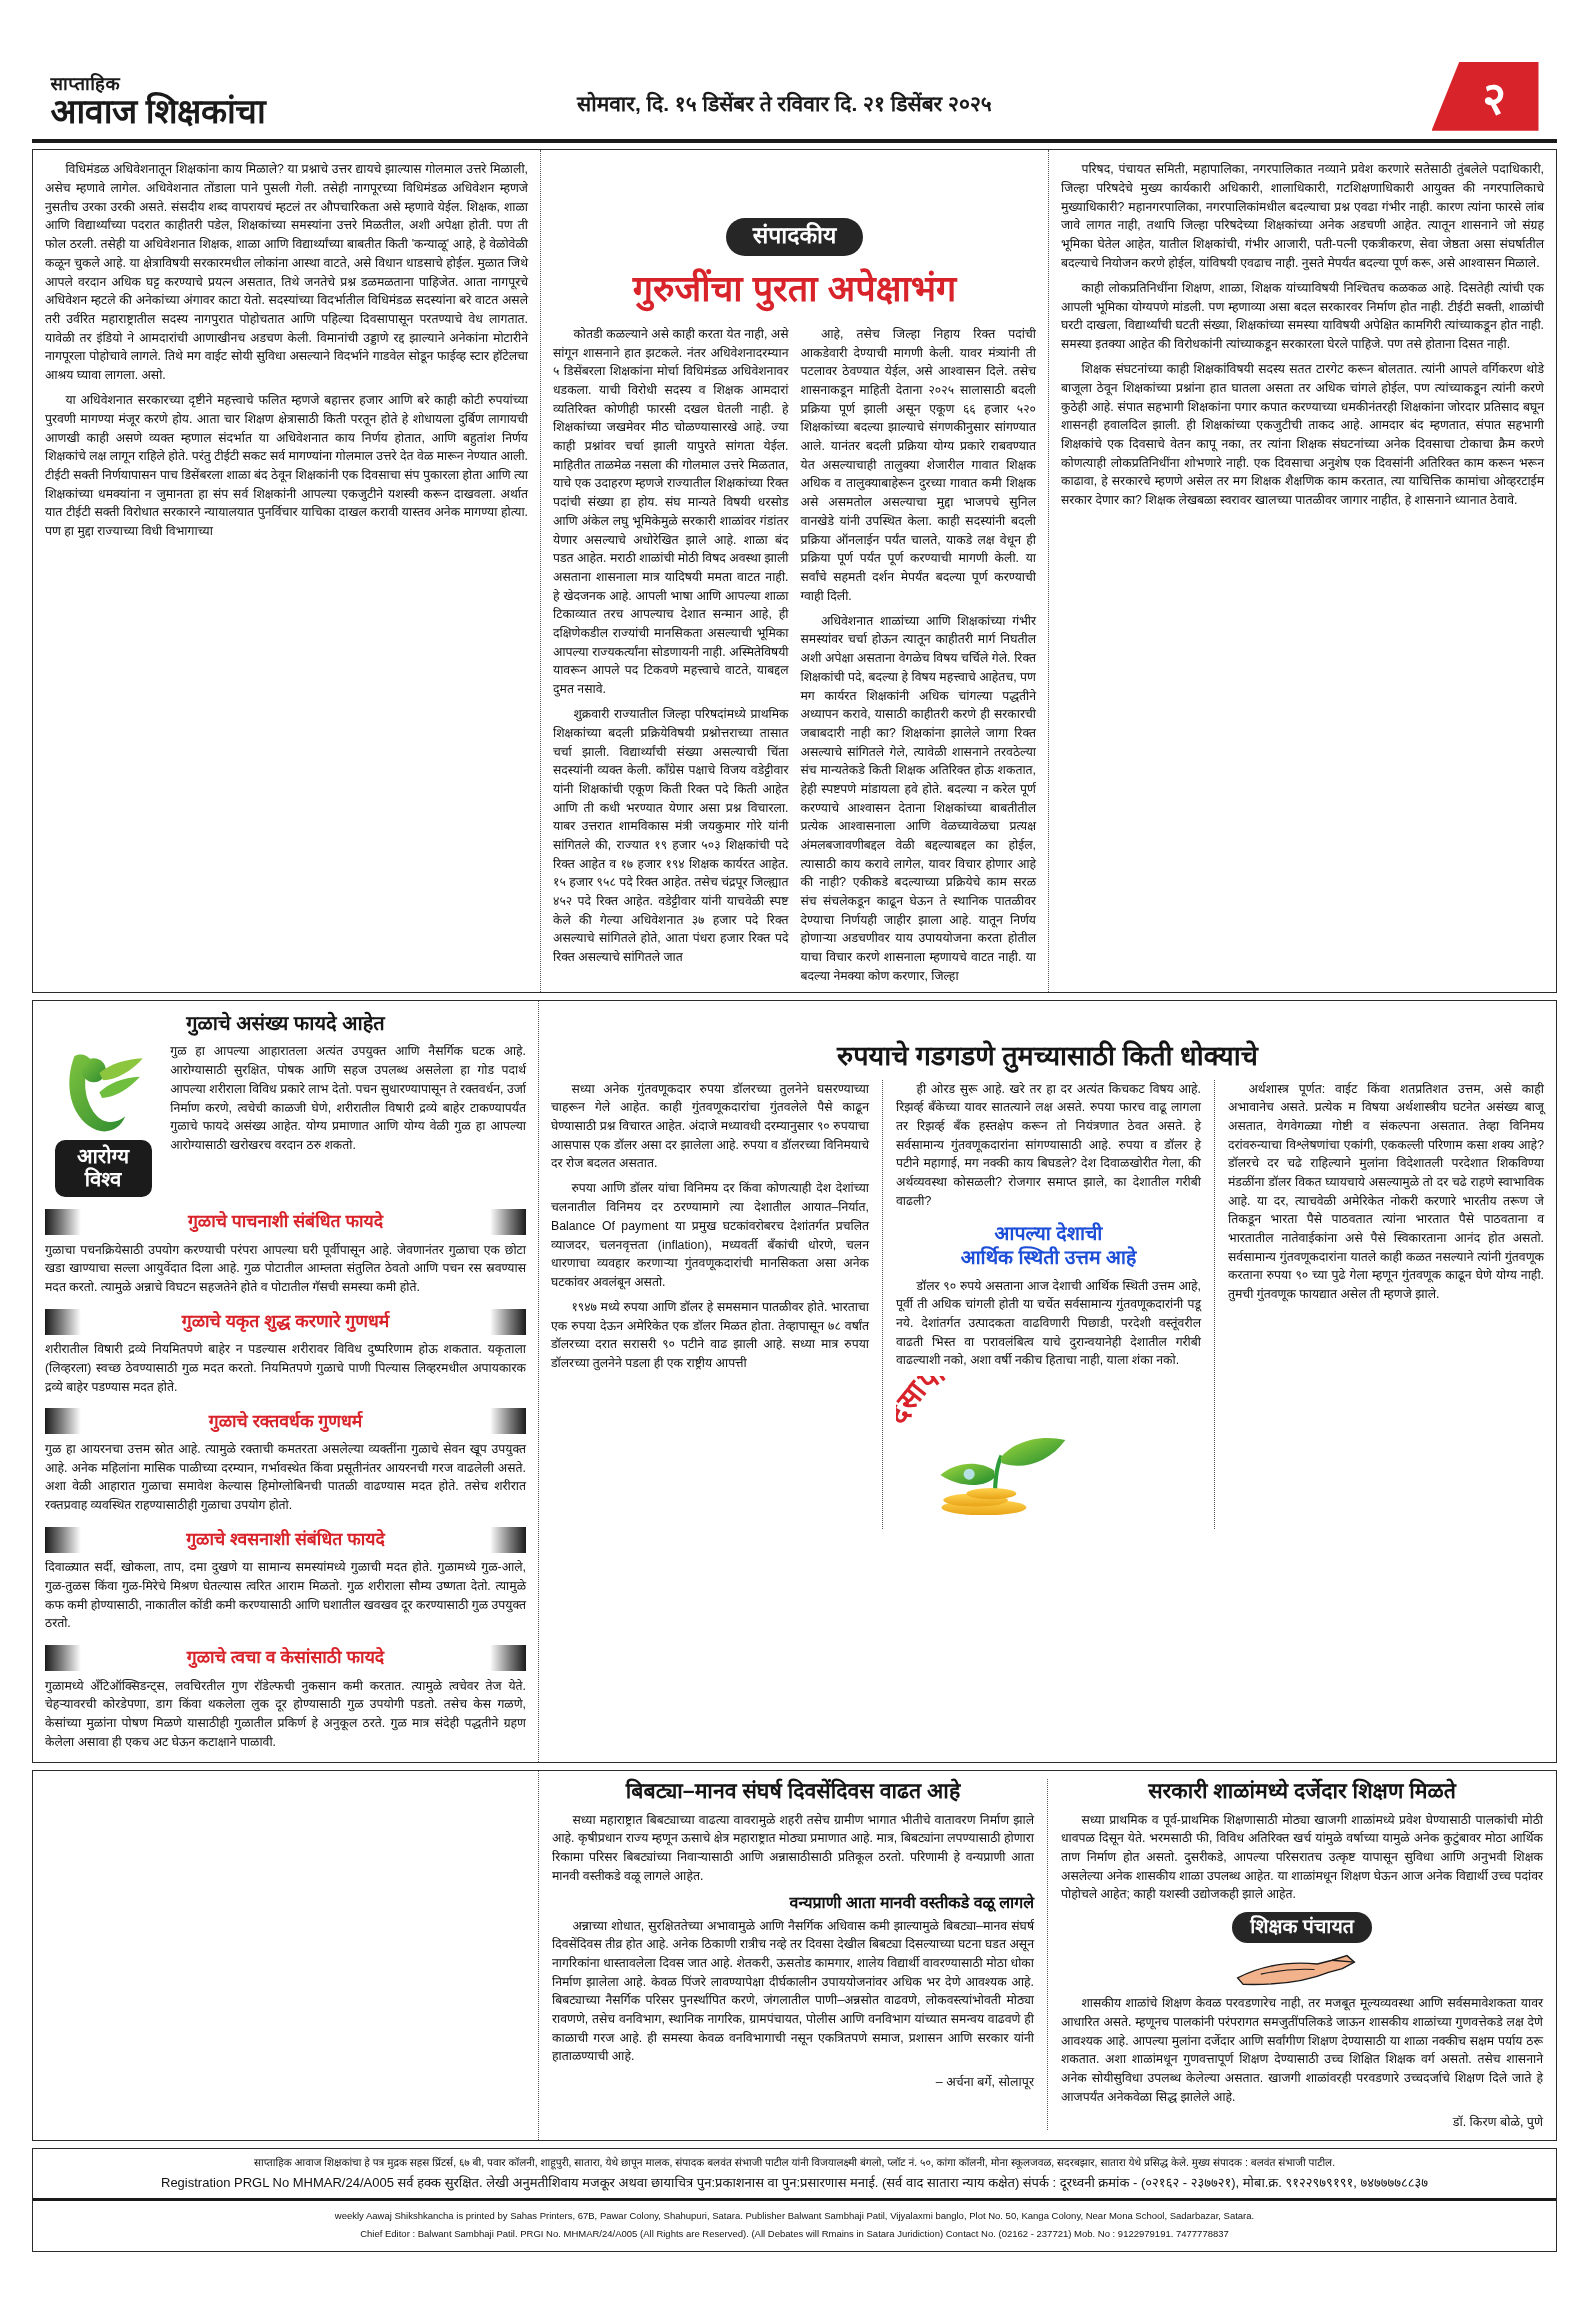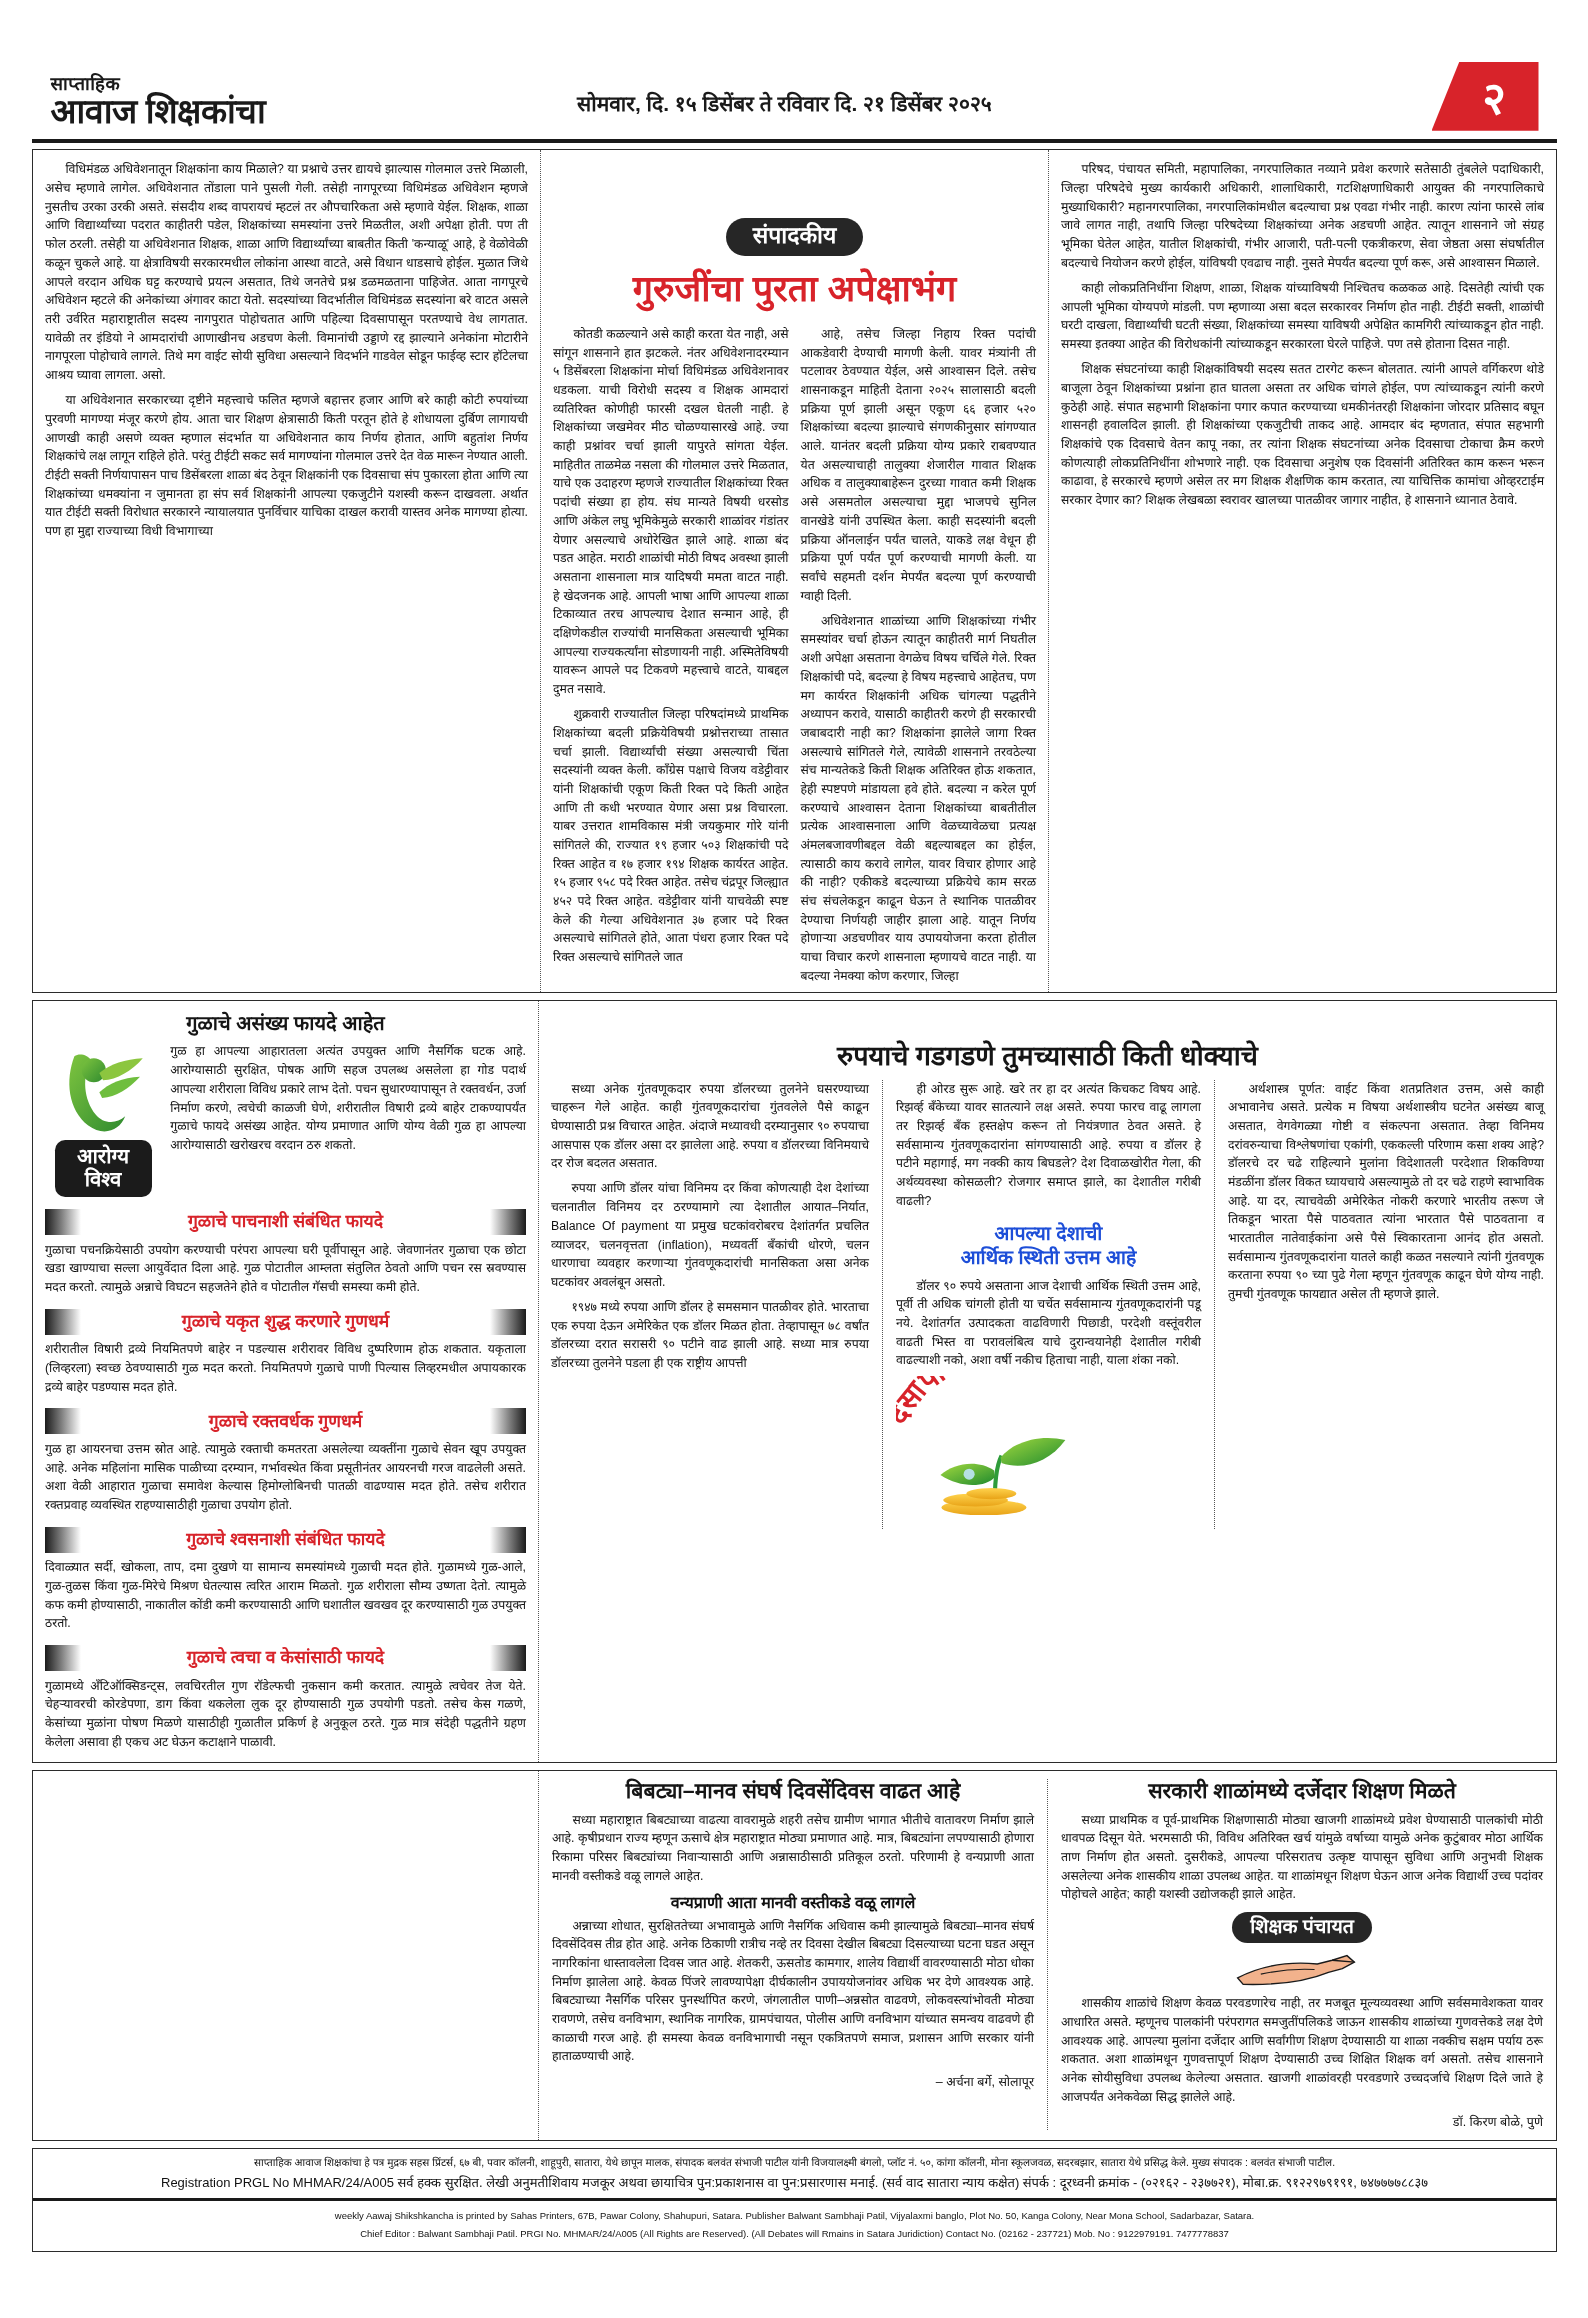--- a/index.html
+++ b/index.html
@@ -112,21 +112,21 @@
   .sprout-art { position:relative; height:153px; margin-top:3.7px; }
 
   
   .sec3 { display:flex; margin-top:6.5px; }
   .sec3 .left { width:508px; box-sizing:border-box; padding:8.3px 12px 10.2px 12px; border-right:0.9px dotted #555; }
   .sec3 .midr { width:1017px; box-sizing:border-box; padding:8.3px 0 10.2px 0; display:flex; }
   .sec3 .m1 { width:509px; box-sizing:border-box; padding:0 13px; border-right:0.9px dotted #555; }
   .sec3 .m2 { width:508px; box-sizing:border-box; padding:0 13px; }
 
   .hl-med { font-size:21.3px; font-weight:700; text-align:center; line-height:1.14; margin:0 0 7.4px 0; color:#151515; }
-  .sub-mid { font-size:16px; font-weight:700; text-align:center; margin:7.4px 0 4.6px 0; line-height:1.2; }
+  .sub-mid { font-size:16px; font-weight:700; text-align:right; margin:7.4px 0 4.6px 0; line-height:1.2; }
   .byline { text-align:right; font-size:12.5px; font-weight:400; margin-top:4.6px; }
 
   .teacher-badge-wrap { text-align:center; margin:8.3px 0 6.5px 0; }
   .teacher-badge {
     display:inline-block; background:#262626; color:#fff; border-radius:16px;
     padding:4.6px 18.5px 6.5px 18.5px; font-size:19.5px; font-weight:700; line-height:1;
   }
   .hand-art { display:block; margin:1.9px auto 4.6px auto; }
 
   

